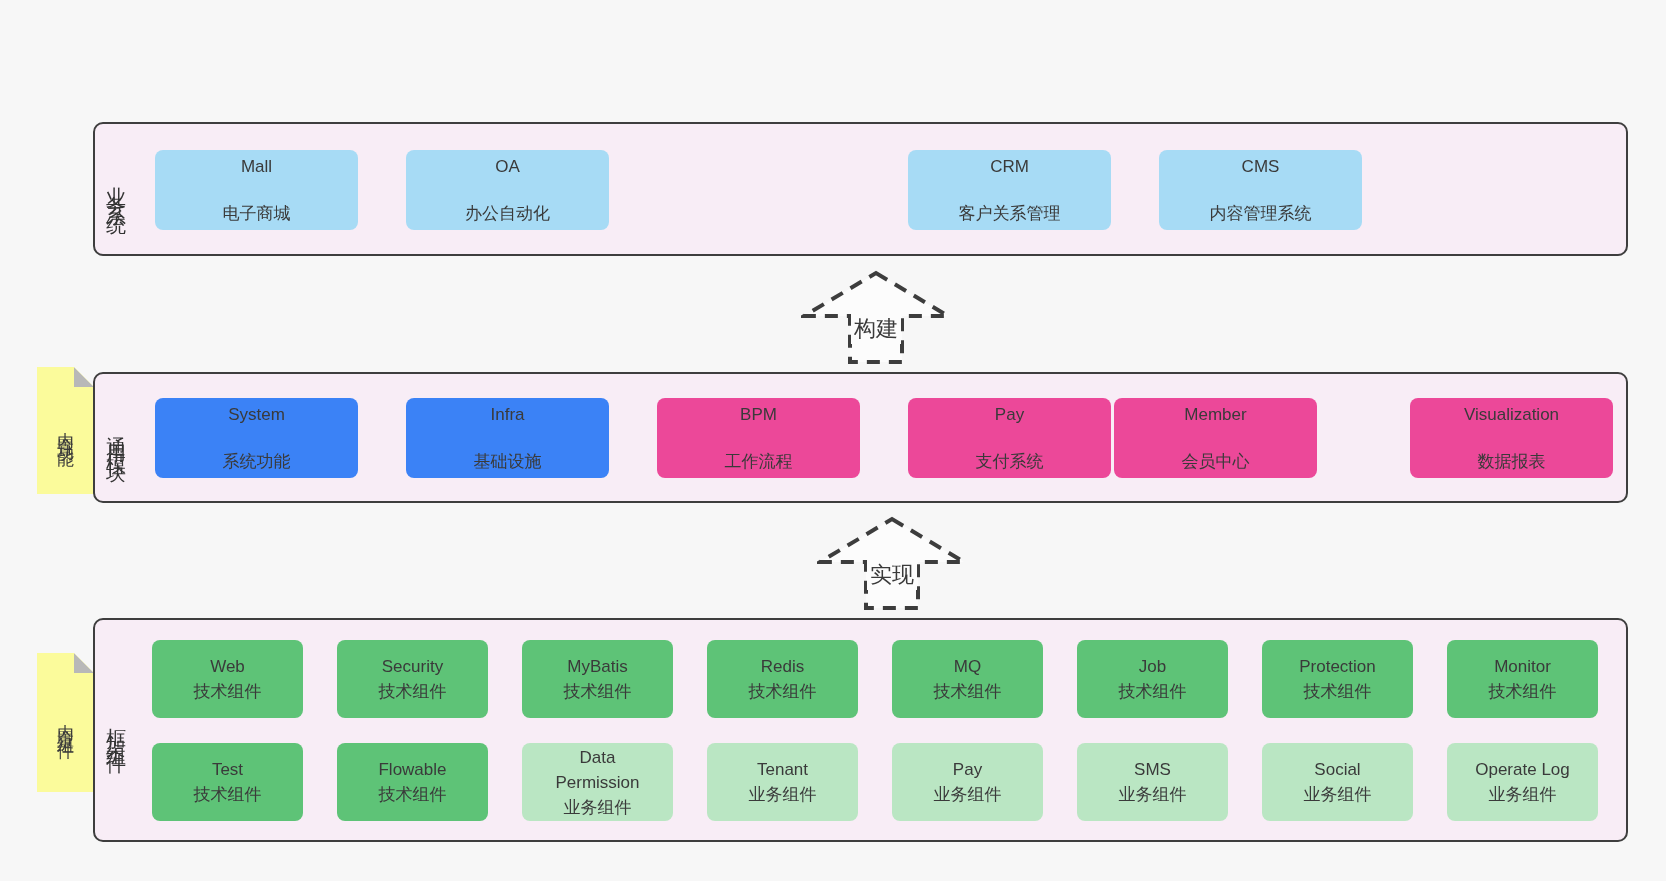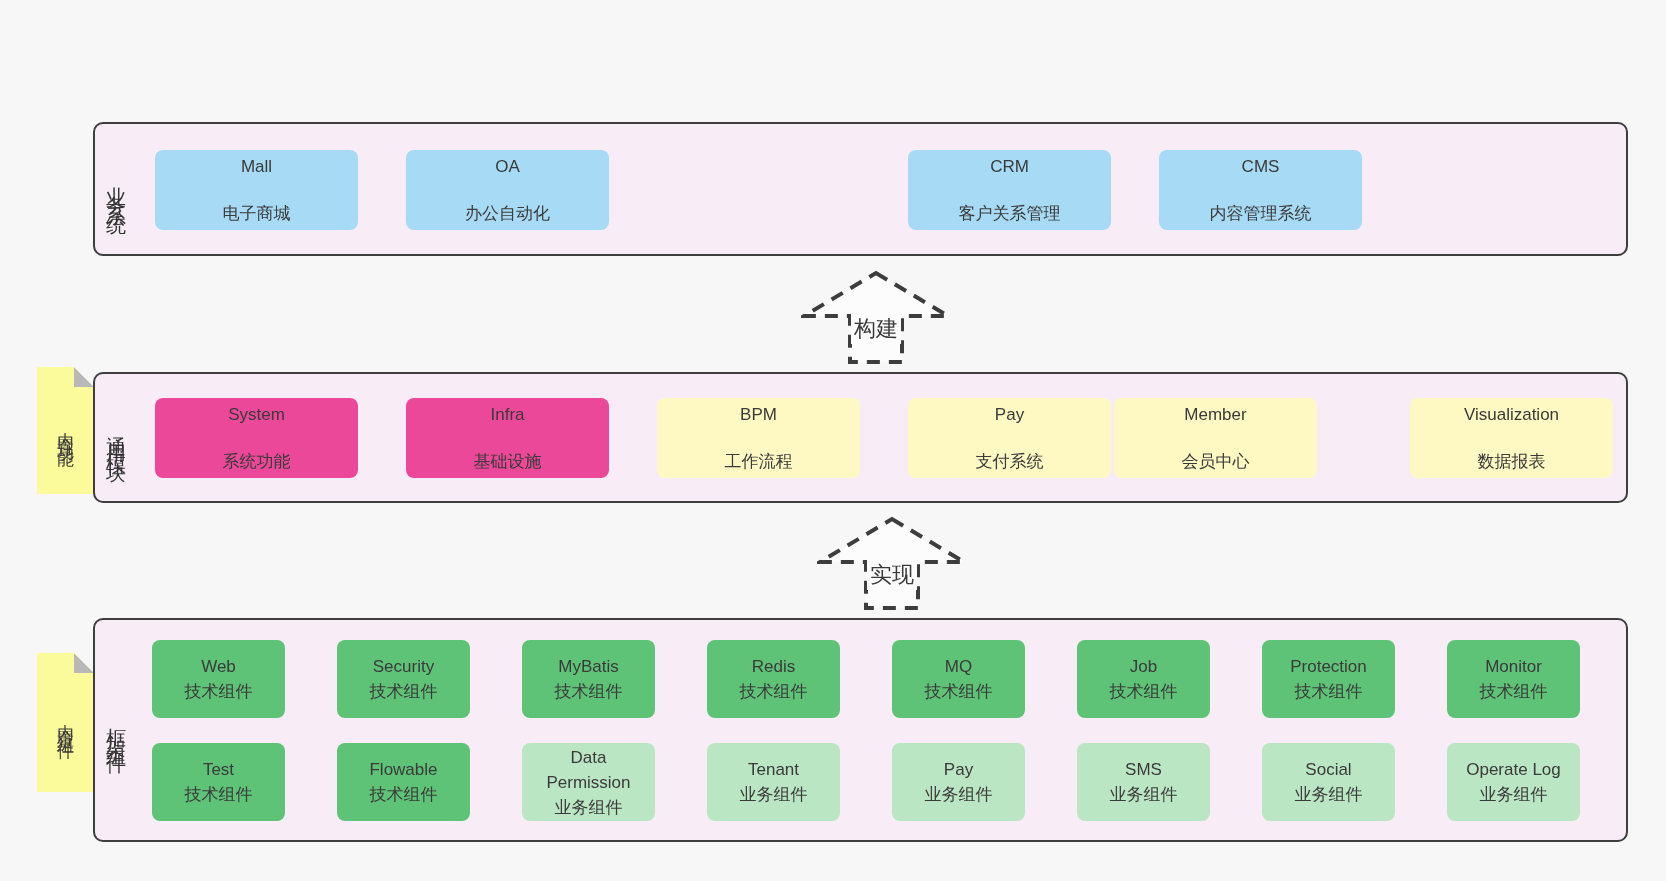--- a/index.html
+++ b/index.html
@@ -23,24 +23,24 @@
     writing-mode:vertical-rl;text-orientation:upright;
     font-size:20px;letter-spacing:9px;color:#333;
   }
   
   .box{
     position:absolute;border-radius:8px;box-sizing:border-box;
     display:flex;flex-direction:column;align-items:center;justify-content:center;
     text-align:center;font-size:17px;line-height:25px;padding:0 14px;
   }
   .w6{width:203px;height:80px;gap:22px;}
-  .w8{width:133px;height:78px;}
+  .w8{width:151px;height:78px;}
   .blue{background:#a7dbf5;}
-  .red{background:#ec4899;}
-  .pink{background:#fef9c3;align-items:center;}
+  .red{background:#3b82f6;}
+  .pink{background:#ec4899;align-items:center;}
   .green{background:#5ec377;}
   .green-light{background:#bae6c3;}
   
   .note{
     position:absolute;left:37px;width:57px;background:#fbfb9b;
     clip-path:polygon(0 0, calc(100% - 20px) 0, 100% 20px, 100% 100%, 0 100%);
     display:flex;align-items:center;justify-content:center;
     writing-mode:vertical-rl;text-orientation:upright;
     font-size:17px;letter-spacing:6px;color:#3a3a3a;
   }

